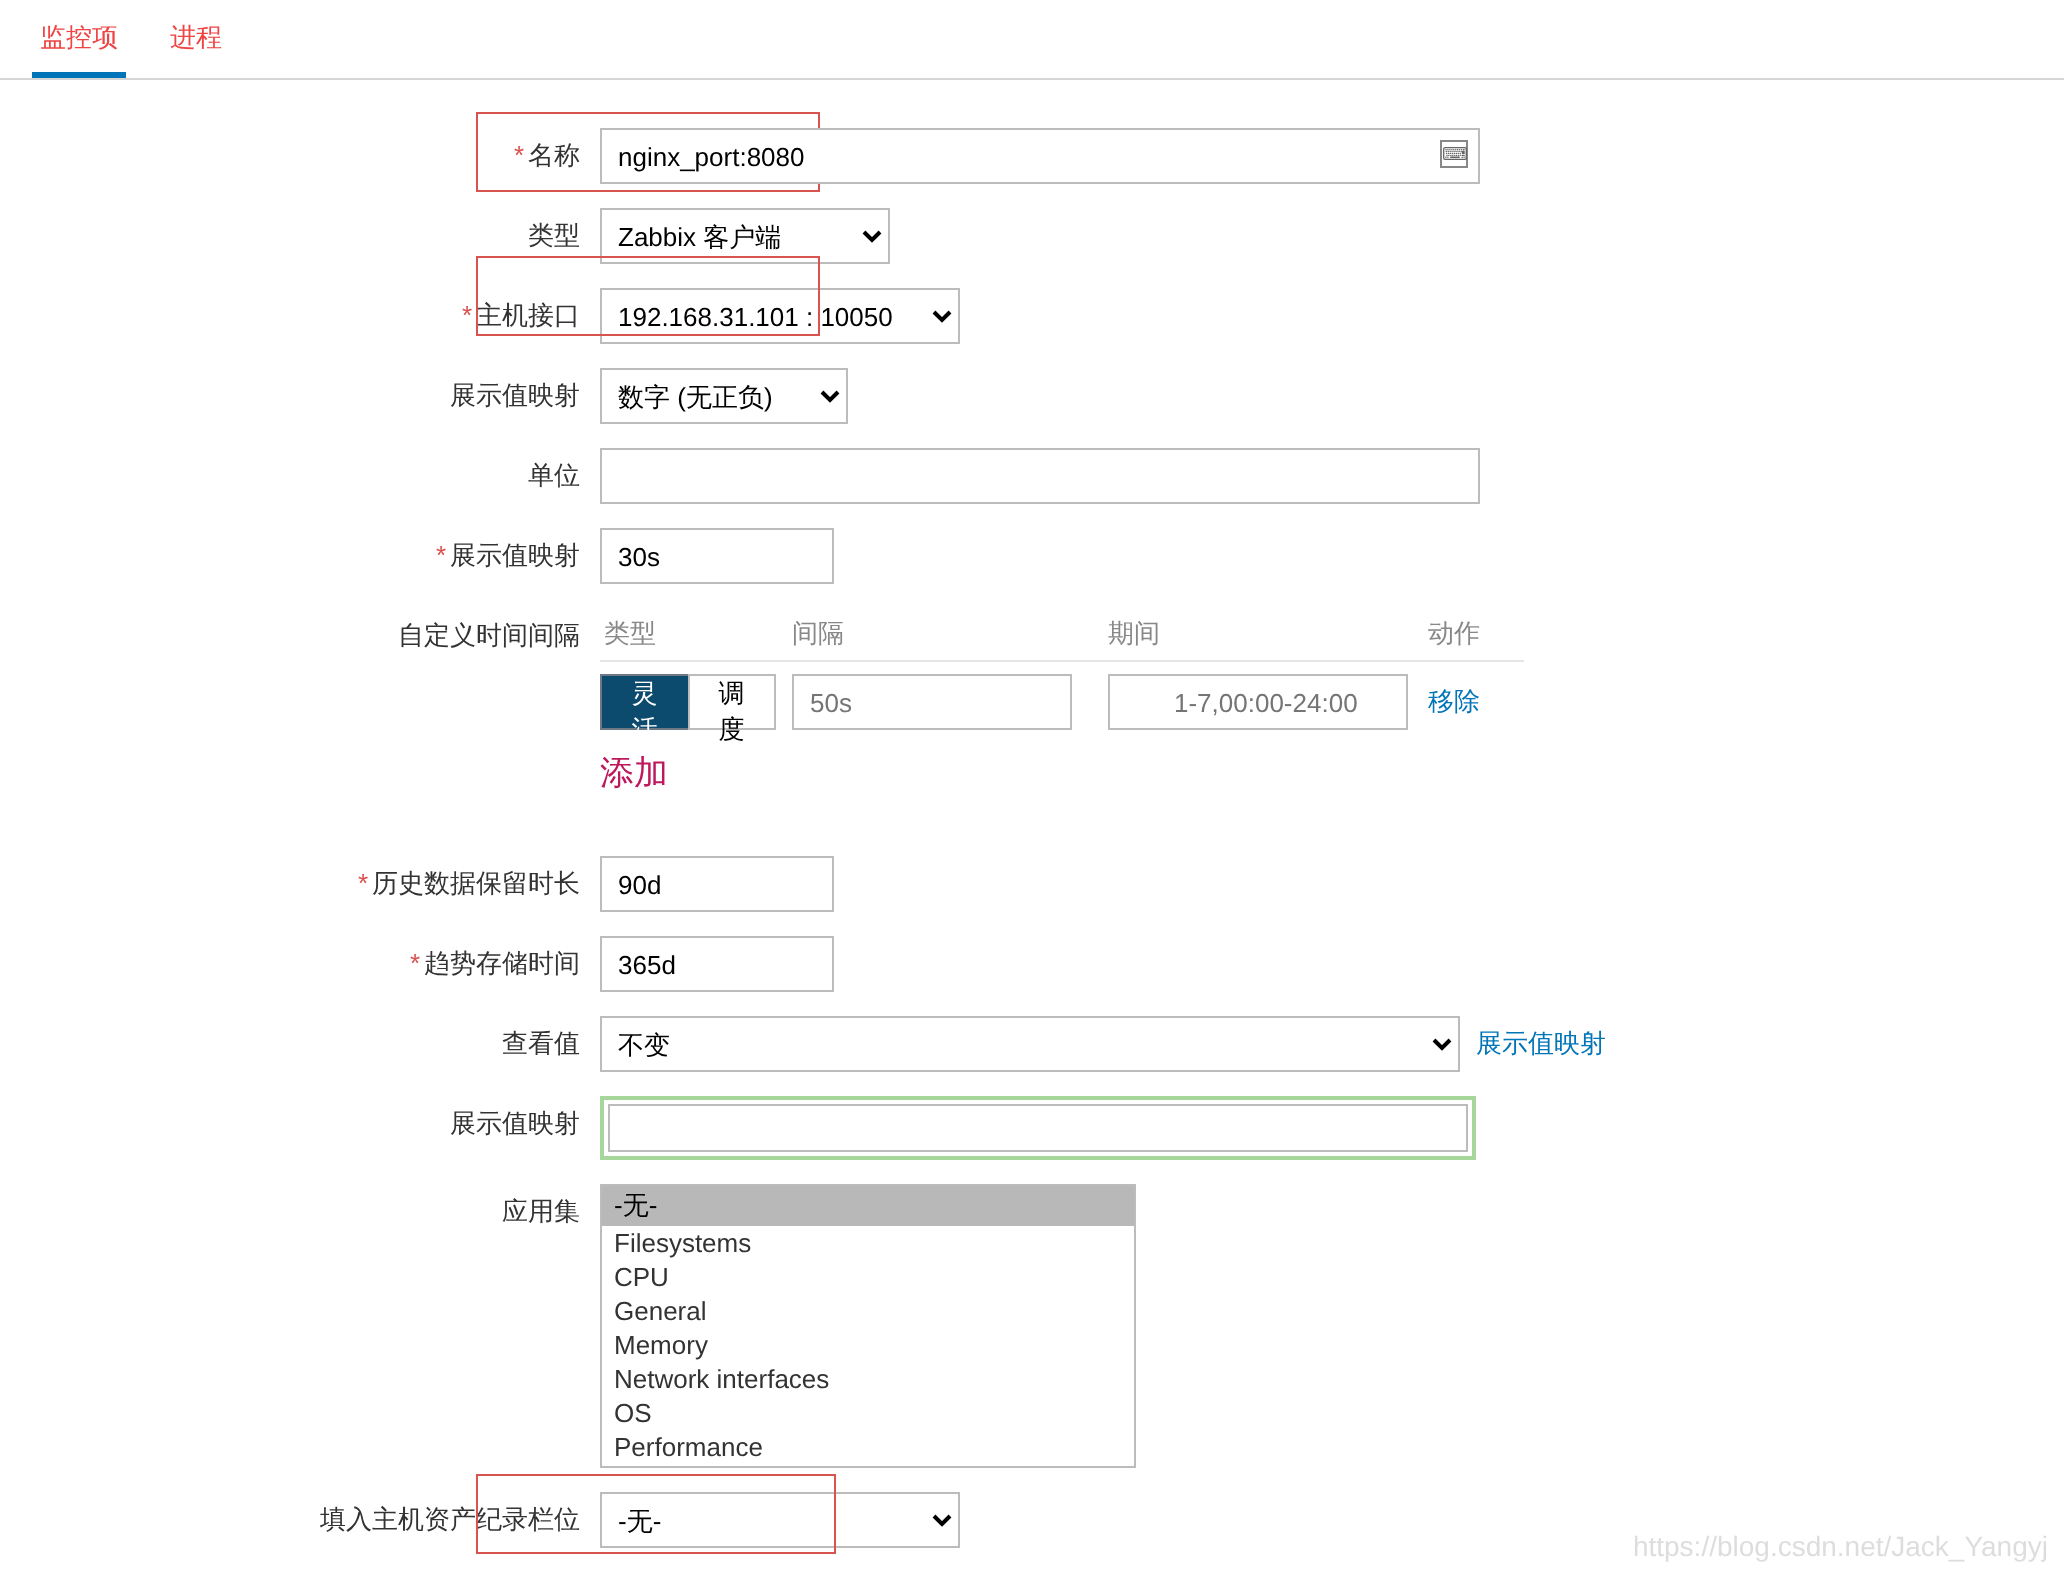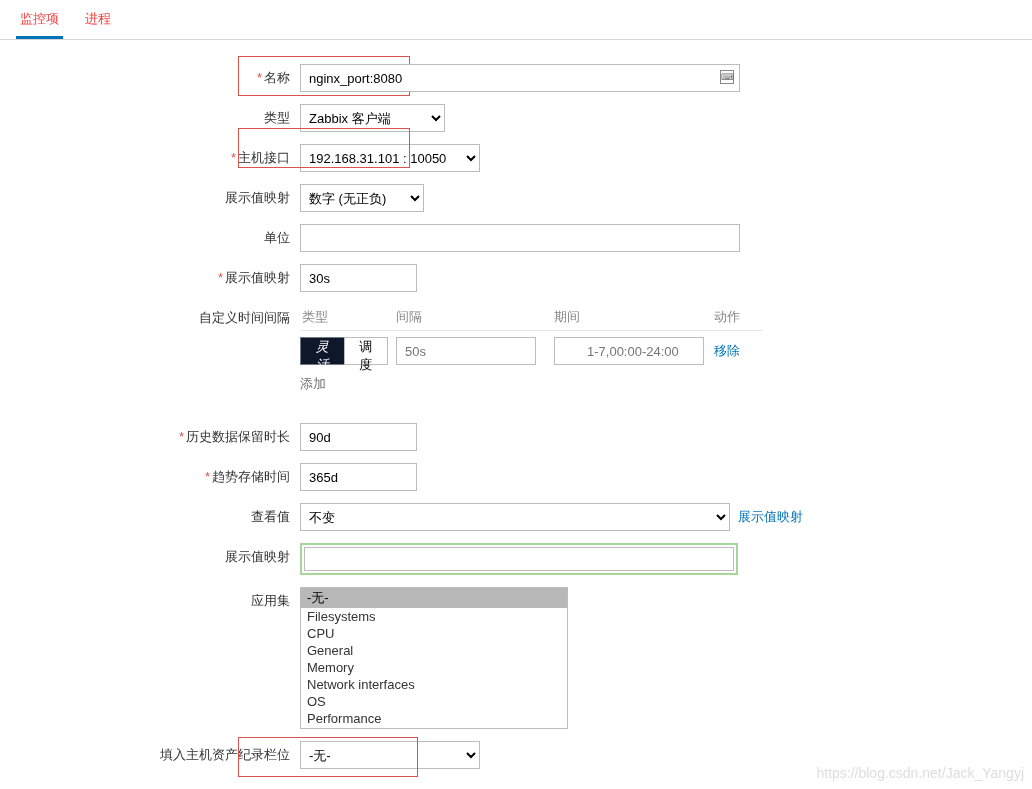--- a/index.html
+++ b/index.html
@@ -101,35 +101,34 @@
   .toggle-btn {
     height: 28px;
     padding: 0 14px;
     border: 1px solid #bcbcbc;
     background: #fff;
     cursor: pointer;
     font-size: 13px;
     font-family: inherit;
   }
   .toggle-btn.active {
-    background: #0f172a;
+    background: #0c4a6e;
     color: #fff;
     border-color: #6f7885;
-    font-style: italic;
   }
   .toggle-btn:first-child { border-right: none; }
   .link {
     color: #0275b8;
     cursor: pointer;
     font-size: 13px;
   }
   .add-link {
-    color: #737373;
-    cursor: pointer;
-    font-size: 13px;
+    color: #be185d;
+    cursor: pointer;
+    font-size: 17px;
     margin-top: 6px;
     display: inline-block;
   }
   .highlight-box {
     position: absolute;
     border: 1px solid #d9534f;
     pointer-events: none;
   }
   .form-wrap { position: relative; }
   .apprise {

